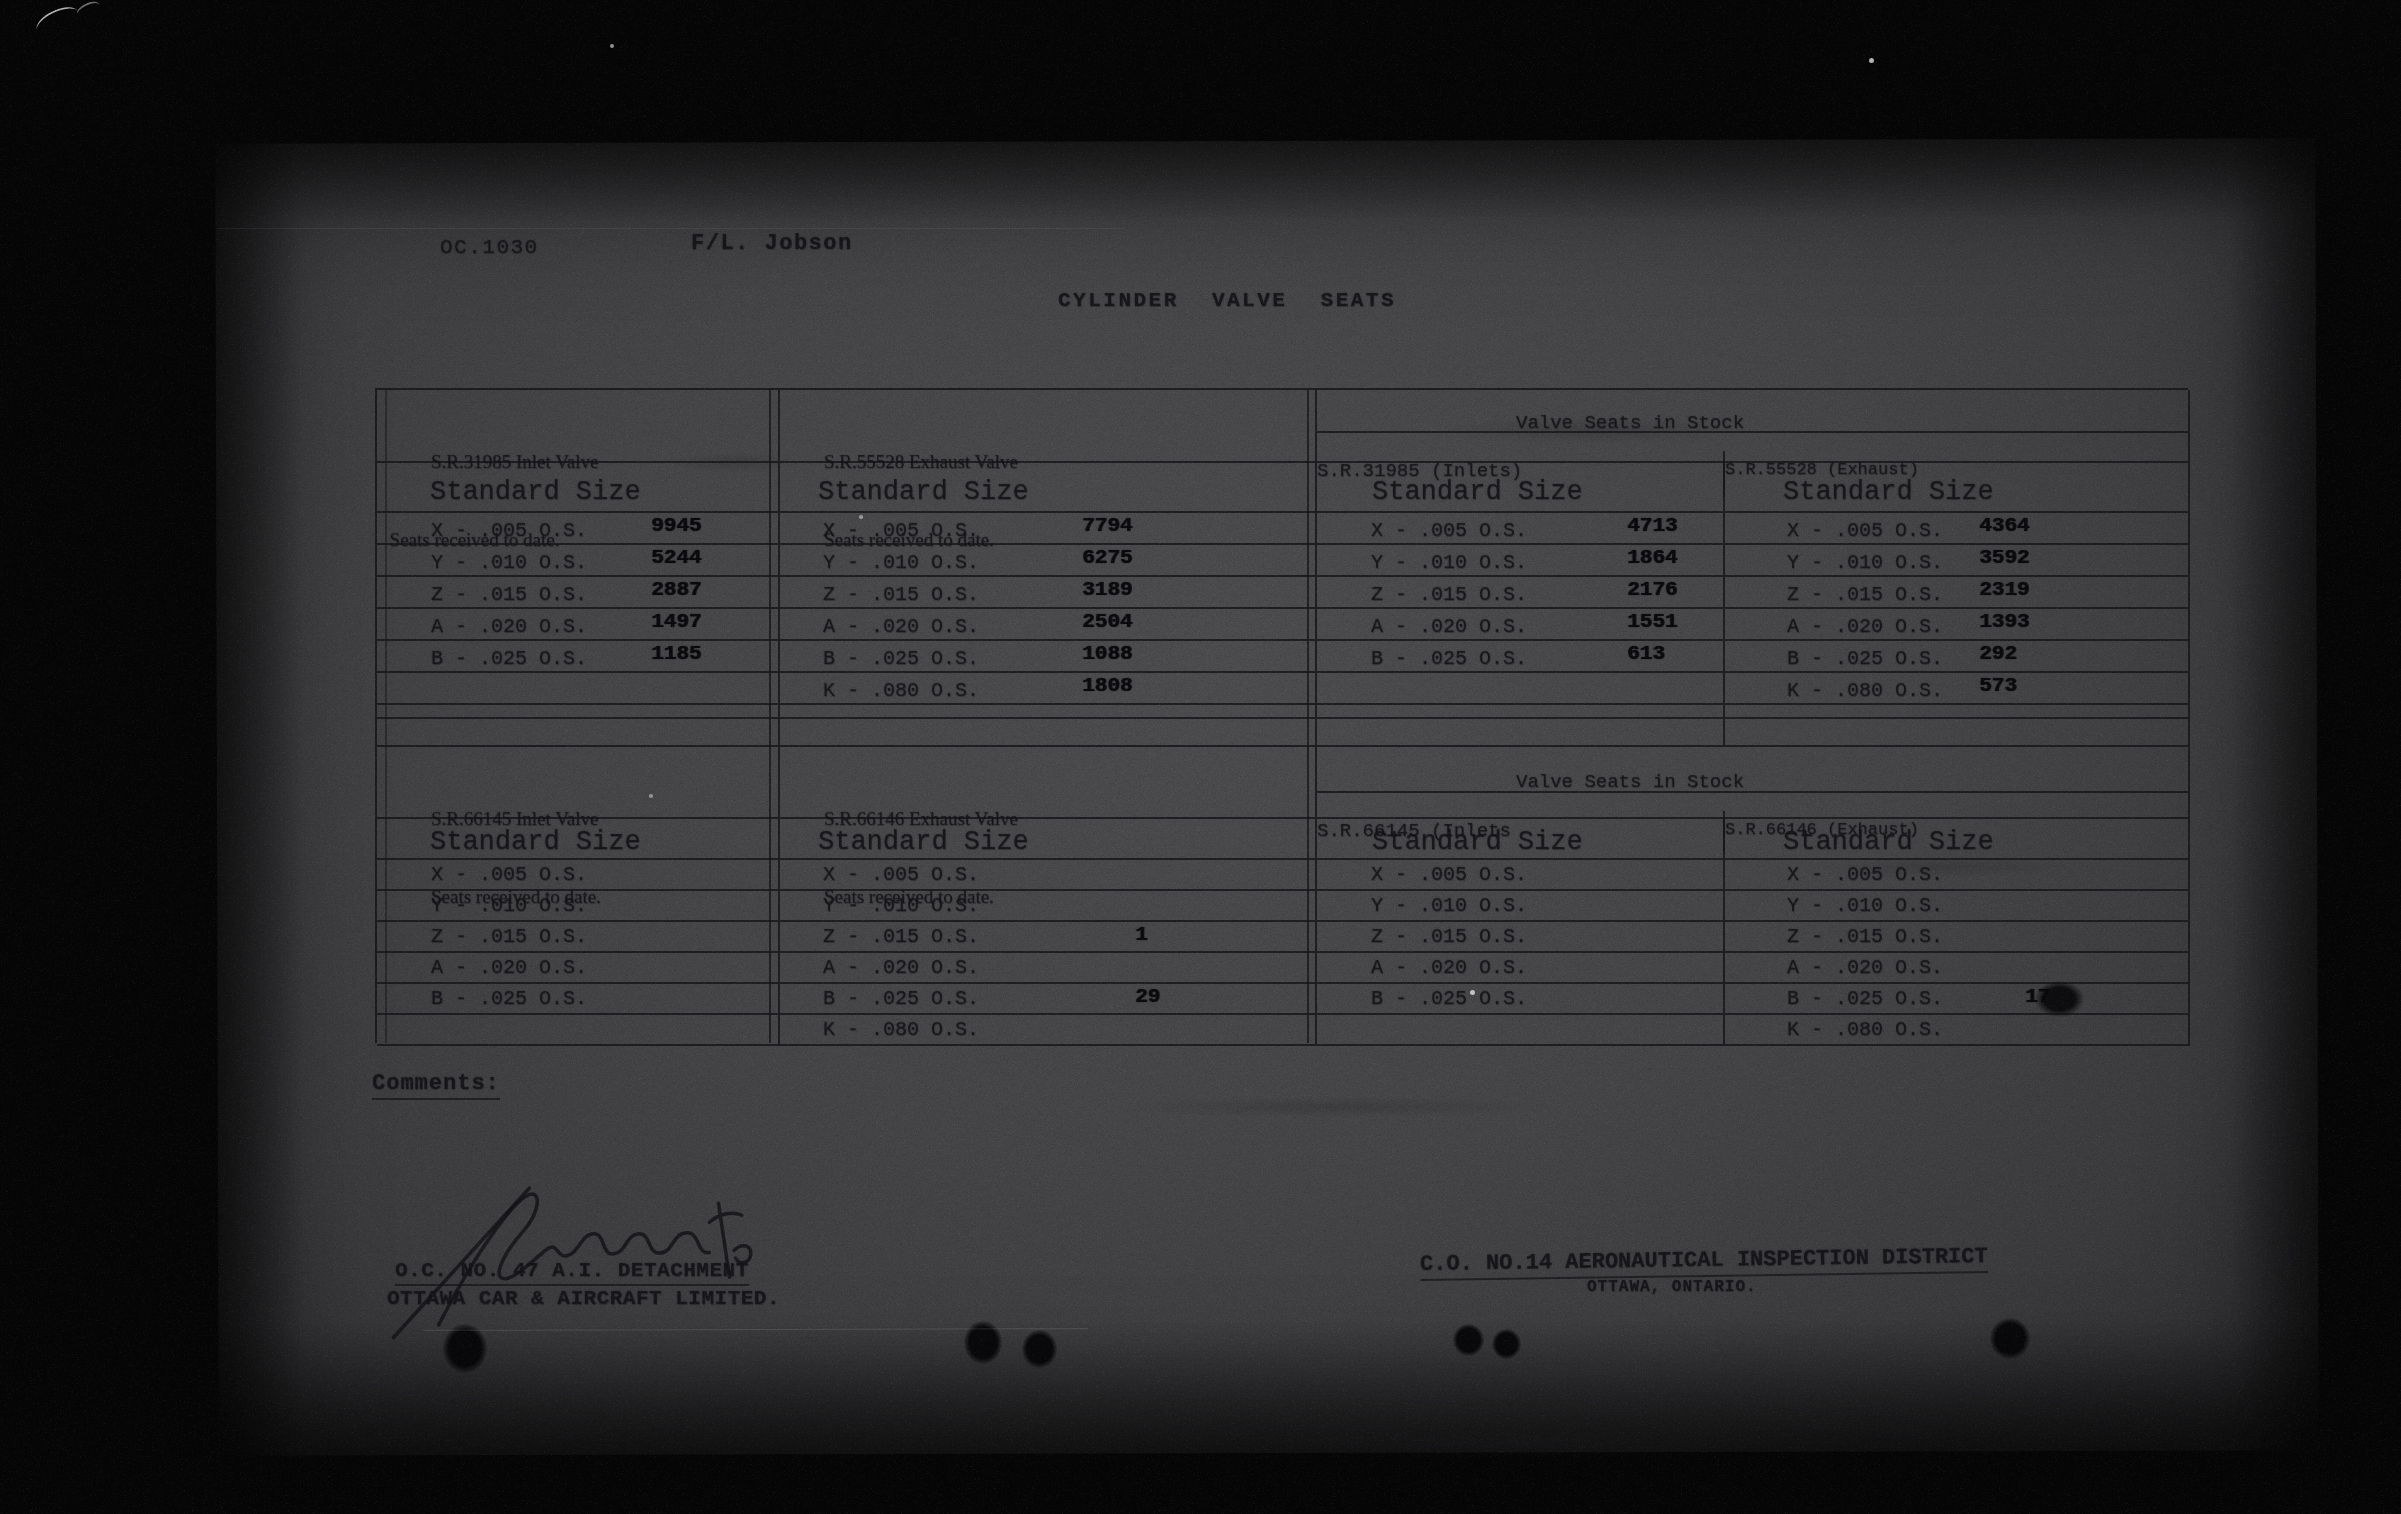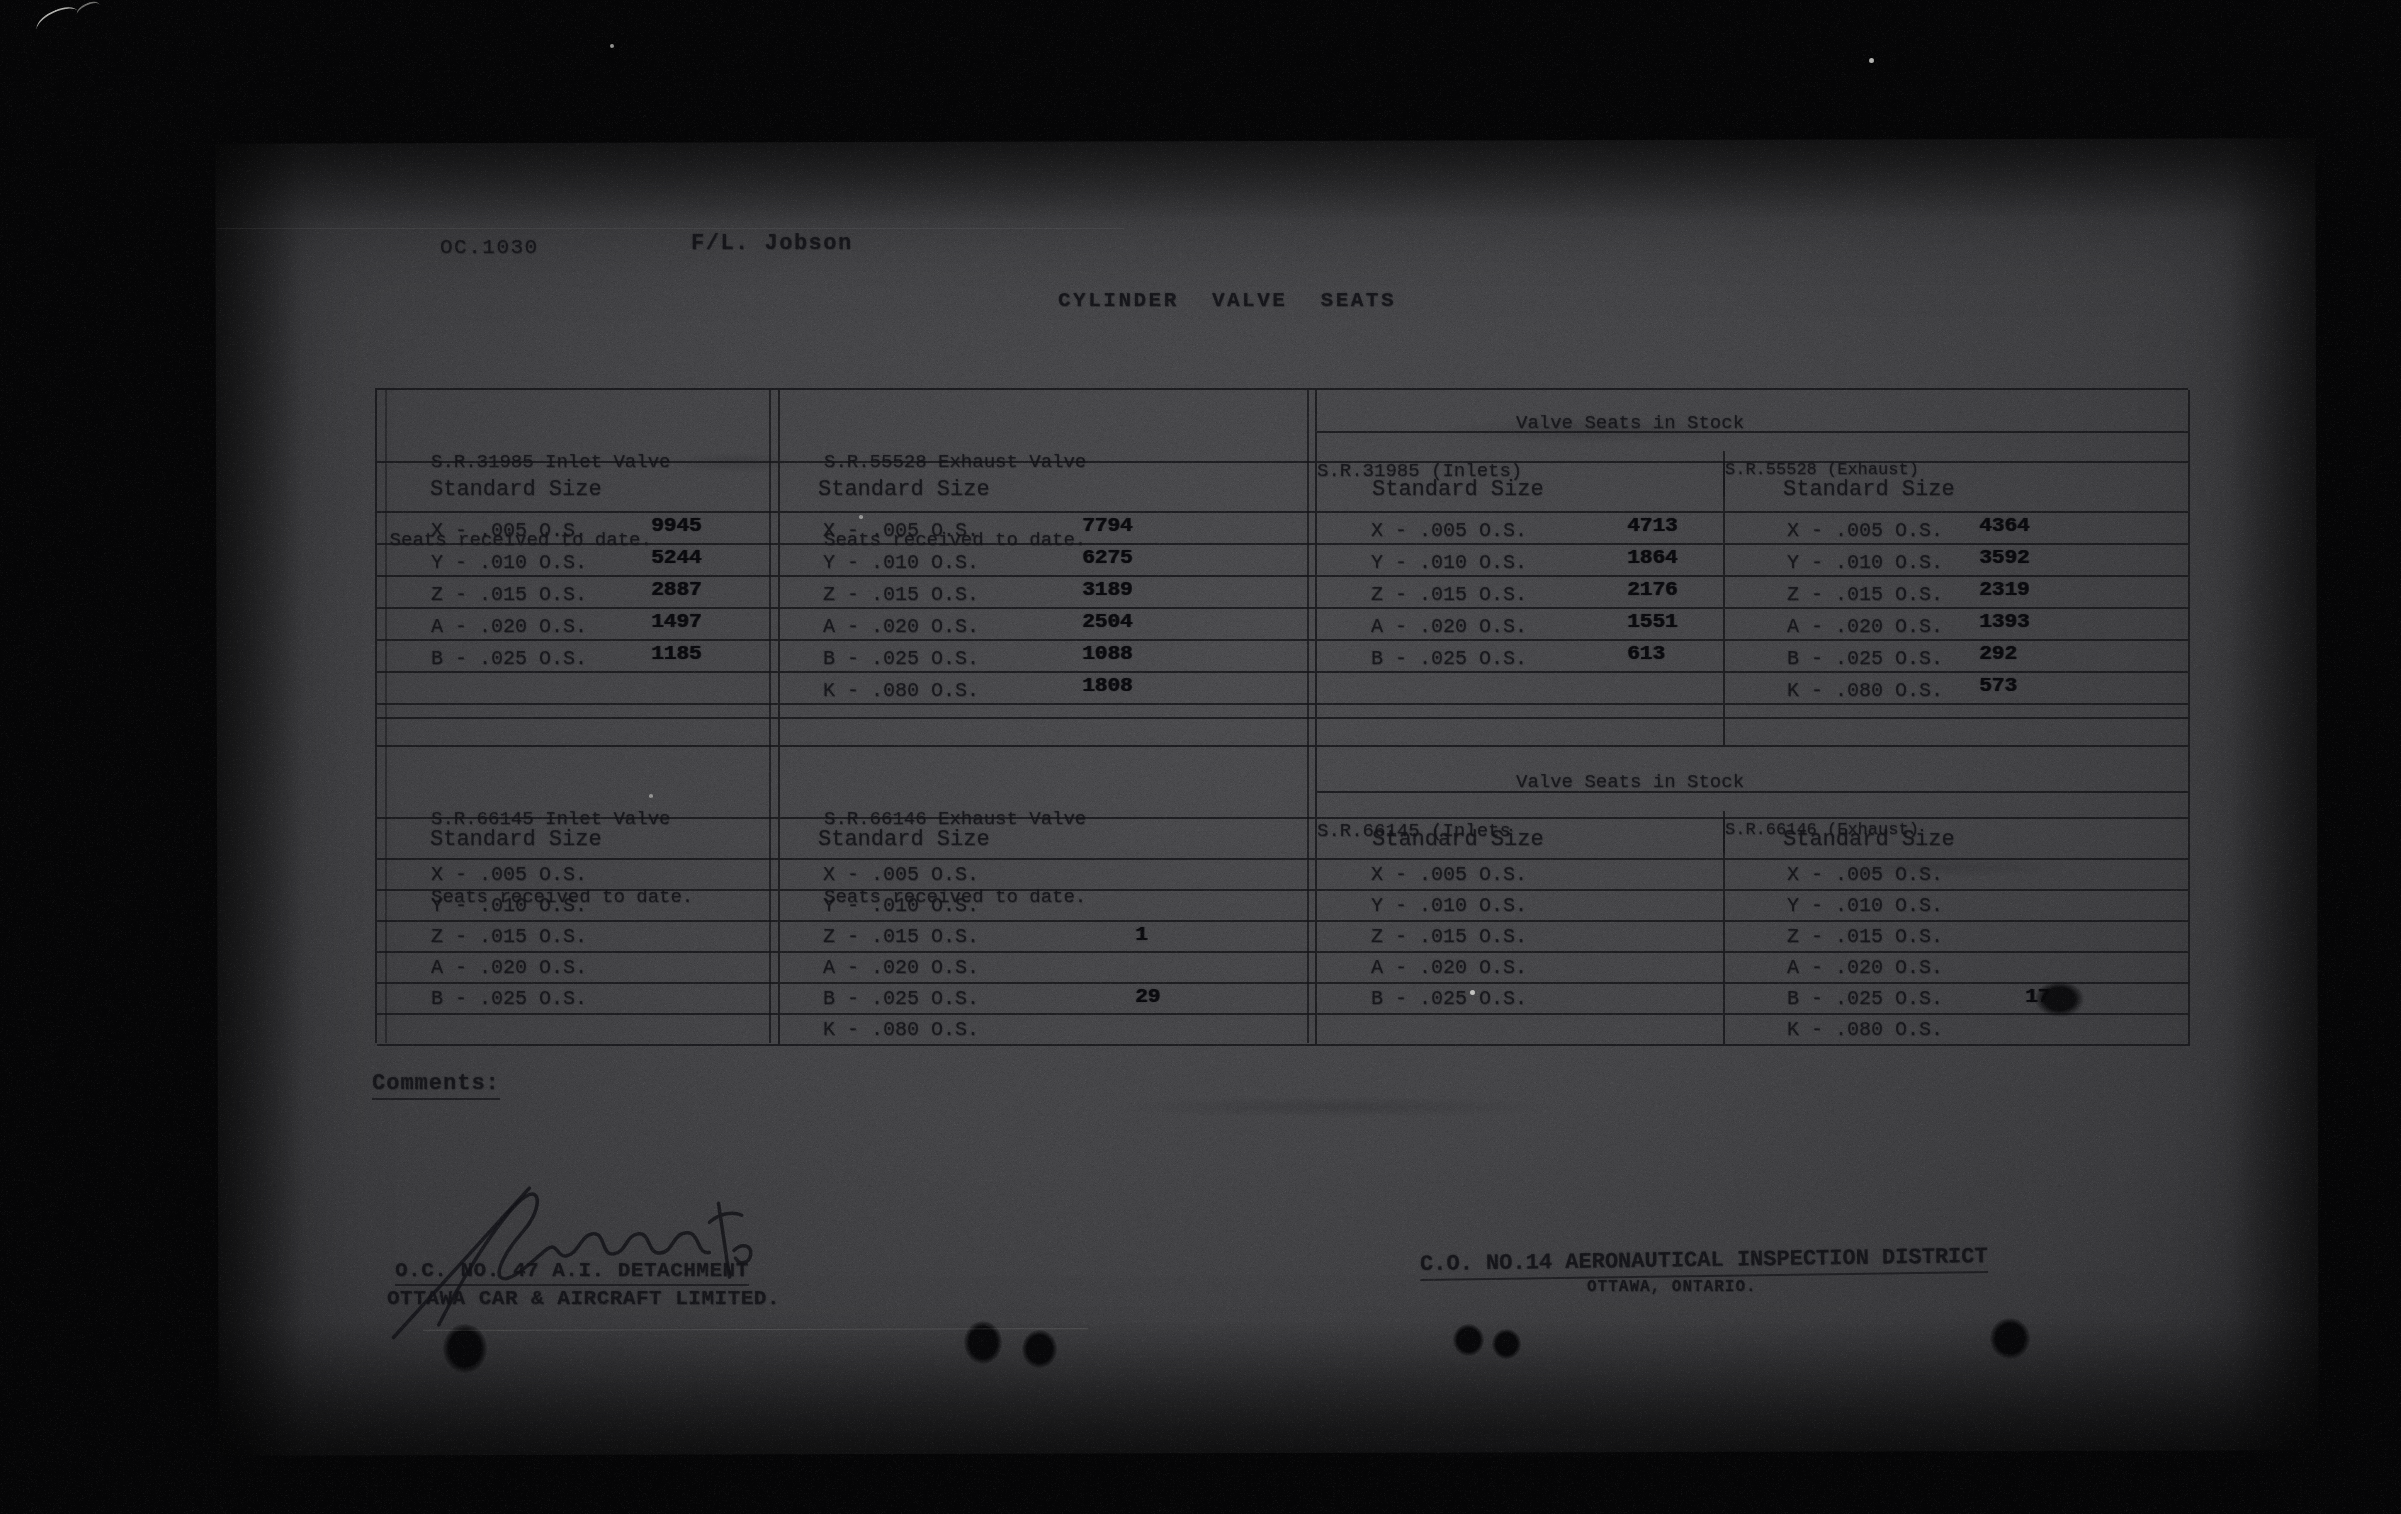--- a/index.html
+++ b/index.html
@@ -45,34 +45,34 @@
   }
   .cell{
     border-right:2px solid rgba(22,22,26,.82);
     border-bottom:2px solid rgba(22,22,26,.82);
     box-sizing:border-box;position:relative;
     color:rgba(20,20,24,.82);
     text-shadow:0 0 1.5px rgba(20,20,24,.5), 0.5px 0.5px 0.5px rgba(20,20,24,.3);
     white-space:pre;overflow:visible;
   }
   .span2{grid-column:span 2;padding:0;}
-  .tcell{font-size:19px;line-height:26px;padding-top:7px;}
+  .tcell{font-size:19px;line-height:26px;padding-top:7px;font-family:Liberation Serif, serif;}
   .tl1-c1{padding-left:54px;}
   .tl2-c1{padding-left:12.6px;}
   .tl1-c1b,.tl2-c1b{padding-left:54px;}
   .tl1-c2,.tl2-c2{padding-left:44px;}
   .stock-head{height:25px;border-bottom:2px solid rgba(22,22,26,.82);box-sizing:border-box;
     font-size:19px;padding-left:199px;padding-top:4px;}
   .stock-head.b{height:28px;padding-top:6px;}
   .stock-sub{display:flex;height:46px;}
   .stock-sub.b{height:42px;font-family:Liberation Mono, monospace;}
   .ssl{width:408px;border-right:2px solid rgba(22,22,26,.82);box-sizing:border-box;
     font-size:19px;padding-top:9px;}
   .ssr{flex:1;font-size:17px;padding-top:9px;}
-  .stdcell{font-size:22px;}
+  .stdcell{font-size:27px;}
   .std-t{padding-top:14px;}
   .std-b{padding-top:8px;}
   .pl1{padding-left:53px;}.pl2{padding-left:38px;}.pl3{padding-left:55px;}.pl4{padding-left:58px;}
   .rowcell{font-size:20px;}
   .row-t{padding-top:6px;}
   .row-b{padding-top:3.5px;}
   .lab{display:inline-block;}
   .c1r{padding-left:54px;}.c2r{padding-left:43px;}.c3r{padding-left:54px;}.c4r{padding-left:62px;}
   .val{
     position:absolute;top:1px;font-size:21px;font-weight:bold;

